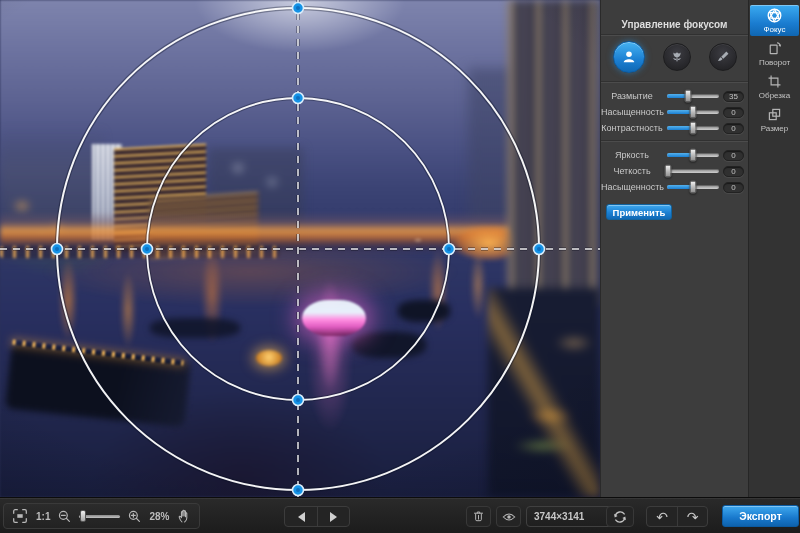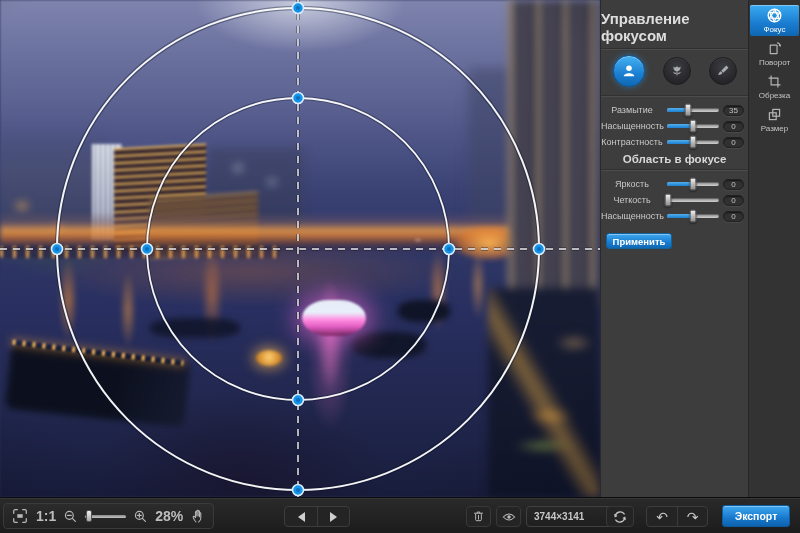--- a/index.html
+++ b/index.html
@@ -88,21 +88,21 @@
   .ph-goldboat { left:256px; top:350px; width:26px; height:16px; filter:blur(1.5px); border-radius:50%;
     background:radial-gradient(circle at 50% 45%, #ffd070, #c77b20 80%);
     box-shadow:0 0 12px 4px rgba(255,190,80,0.5); }
   .ph-vignette { inset:0;
     background:radial-gradient(120% 105% at 46% 42%, rgba(0,0,0,0) 52%, rgba(6,8,20,0.55) 100%); }
   .overlay { position:absolute; inset:0; }
 
   
   .panel { position:absolute; left:600px; top:0; width:148px; height:497px; background:#3d3d3d;
     border-left:1px solid #2a2a2a; color:#d6d6d6; }
-  .panel-title { margin-top:10px; text-align:left; font-size:15px; font-weight:bold; color:#dedede; }
+  .panel-title { margin-top:19px; text-align:center; font-size:10px; font-weight:bold; color:#dedede; }
   .divider { margin-top:4px; height:2px; border-top:1px solid #313131; border-bottom:1px solid #4c4c4c; }
   .toolrow { height:40px; display:flex; align-items:center; justify-content:center; gap:18px; margin-top:1px; }
   .toolbtn { width:28px; height:28px; border-radius:50%; display:flex; align-items:center; justify-content:center;
     background:radial-gradient(circle at 50% 35%, #3c3c42, #232326 80%); border:1px solid #1d1d1f;
     box-shadow:inset 0 1px 0 rgba(255,255,255,0.08); cursor:pointer; }
   .toolbtn.sel { width:32px; height:32px;
     background:linear-gradient(180deg,#45b2f2 0%,#1b7fd2 60%,#0f68b4 100%); border:1px solid #0c5ea6;
     box-shadow:0 0 6px rgba(40,150,230,0.5), inset 0 1px 0 rgba(255,255,255,0.4); }
   .section-title { margin-top:3px; text-align:center; font-size:11.5px; font-weight:bold; color:#d8d8d8; }
   .rows { margin-top:5px; }
@@ -132,21 +132,21 @@
   .side-item.sel { background:linear-gradient(180deg,#3aaaf0 0%,#1a7cd0 60%,#0f66b2 100%);
     box-shadow:inset 0 1px 0 rgba(255,255,255,0.35); }
   .side-item.sel .lbl { color:#fff; }
 
   
   .bottombar { position:absolute; left:0; top:497px; width:800px; height:36px;
     background:linear-gradient(180deg,#2a2a2a,#1c1c1c); border-top:1px solid #0c0c0c;
     box-shadow:inset 0 1px 0 rgba(255,255,255,0.06); }
   .bb-left { position:absolute; left:3px; top:5px; height:26px; display:flex; align-items:center; gap:7px;
     padding:0 7px; border:1px solid #3a3a3a; border-radius:4px; background:rgba(255,255,255,0.02); }
-  .bb-text { font-size:14px; font-weight:bold; color:#bdbdbd; }
+  .bb-text { font-size:10px; font-weight:bold; color:#bdbdbd; }
   .zoomtrack { position:relative; width:41px; height:3px; border-radius:2px;
     background:linear-gradient(180deg,#8a8a8a,#c4c4c4); cursor:pointer; }
   .zoomthumb { position:absolute; top:50%; width:6px; height:12px; border-radius:2px; transform:translate(-50%,-50%);
     background:linear-gradient(180deg,#f0f0f0,#a8a8a8); border:1px solid #555; cursor:pointer; }
   .bb-nav { position:absolute; left:284px; top:8px; height:21px; display:flex; border:1px solid #3c3c3c;
     border-radius:4px; background:#242424; overflow:hidden; }
   .bb-nav .cell { width:32px; display:flex; align-items:center; justify-content:center; cursor:pointer; }
   .bb-nav .cell + .cell { border-left:1px solid #3a3a3a; }
   .tri-left { width:0; height:0; border-top:5px solid transparent; border-bottom:5px solid transparent;
     border-right:7px solid #cfcfcf; }
@@ -157,21 +157,21 @@
   .bb-size { position:absolute; left:526px; top:8px; height:21px; padding:0 7px; border:1px solid #404040;
     border-radius:4px; display:flex; align-items:center; gap:22px; cursor:pointer; }
   .bb-size .dims { font-size:10px; font-weight:bold; color:#c6c6c6; }
   .info-i { width:11px; height:11px; border:1px solid #aaa; border-radius:50%; color:#bbb;
     font-size:8px; font-weight:bold; font-style:italic; display:flex; align-items:center; justify-content:center; }
   .bb-undo { position:absolute; left:646px; top:8px; height:21px; display:flex; border:1px solid #3c3c3c;
     border-radius:4px; background:#242424; overflow:hidden; }
   .bb-undo .cell { width:30px; display:flex; align-items:center; justify-content:center; cursor:pointer;
     font-family:"DejaVu Sans",sans-serif; font-size:14px; color:#c9c9c9; line-height:1; }
   .bb-undo .cell + .cell { border-left:1px solid #3a3a3a; }
-  .export-btn { position:absolute; left:722px; top:7px; width:68px; height:22px; border-radius:3px;
+  .export-btn { position:absolute; left:722px; top:7px; width:77px; height:22px; border-radius:3px;
     border:1px solid #0b5ba2; background:linear-gradient(180deg,#3fa9ef 0%,#1878cc 60%,#0e63ae 100%);
     box-shadow:inset 0 1px 0 rgba(255,255,255,0.35);
     color:#fff; font-size:10.5px; font-weight:bold; display:flex; align-items:center; justify-content:center; cursor:pointer; }
   svg.ic { display:block; }
 </style>
 </head>
 <body>
 
 <div class="stage">
 
@@ -289,21 +289,20 @@
       <div class="srow">
         <span class="slabel">Контрастность</span>
         <div class="strack">
           <div class="sfill" style="width: 50%;"></div>
           <div class="sthumb" style="left: 50%;"></div>
         </div>
         <span class="svalue">0</span>
       </div>
     </div>
 
-    <div class="section-title">Область в фокусе</div>
     <div class="divider"></div>
 
     <div class="rows">
       <div class="srow">
         <span class="slabel">Яркость</span>
         <div class="strack">
           <div class="sfill" style="width: 50%;"></div>
           <div class="sthumb" style="left: 50%;"></div>
         </div>
         <span class="svalue">0</span>

